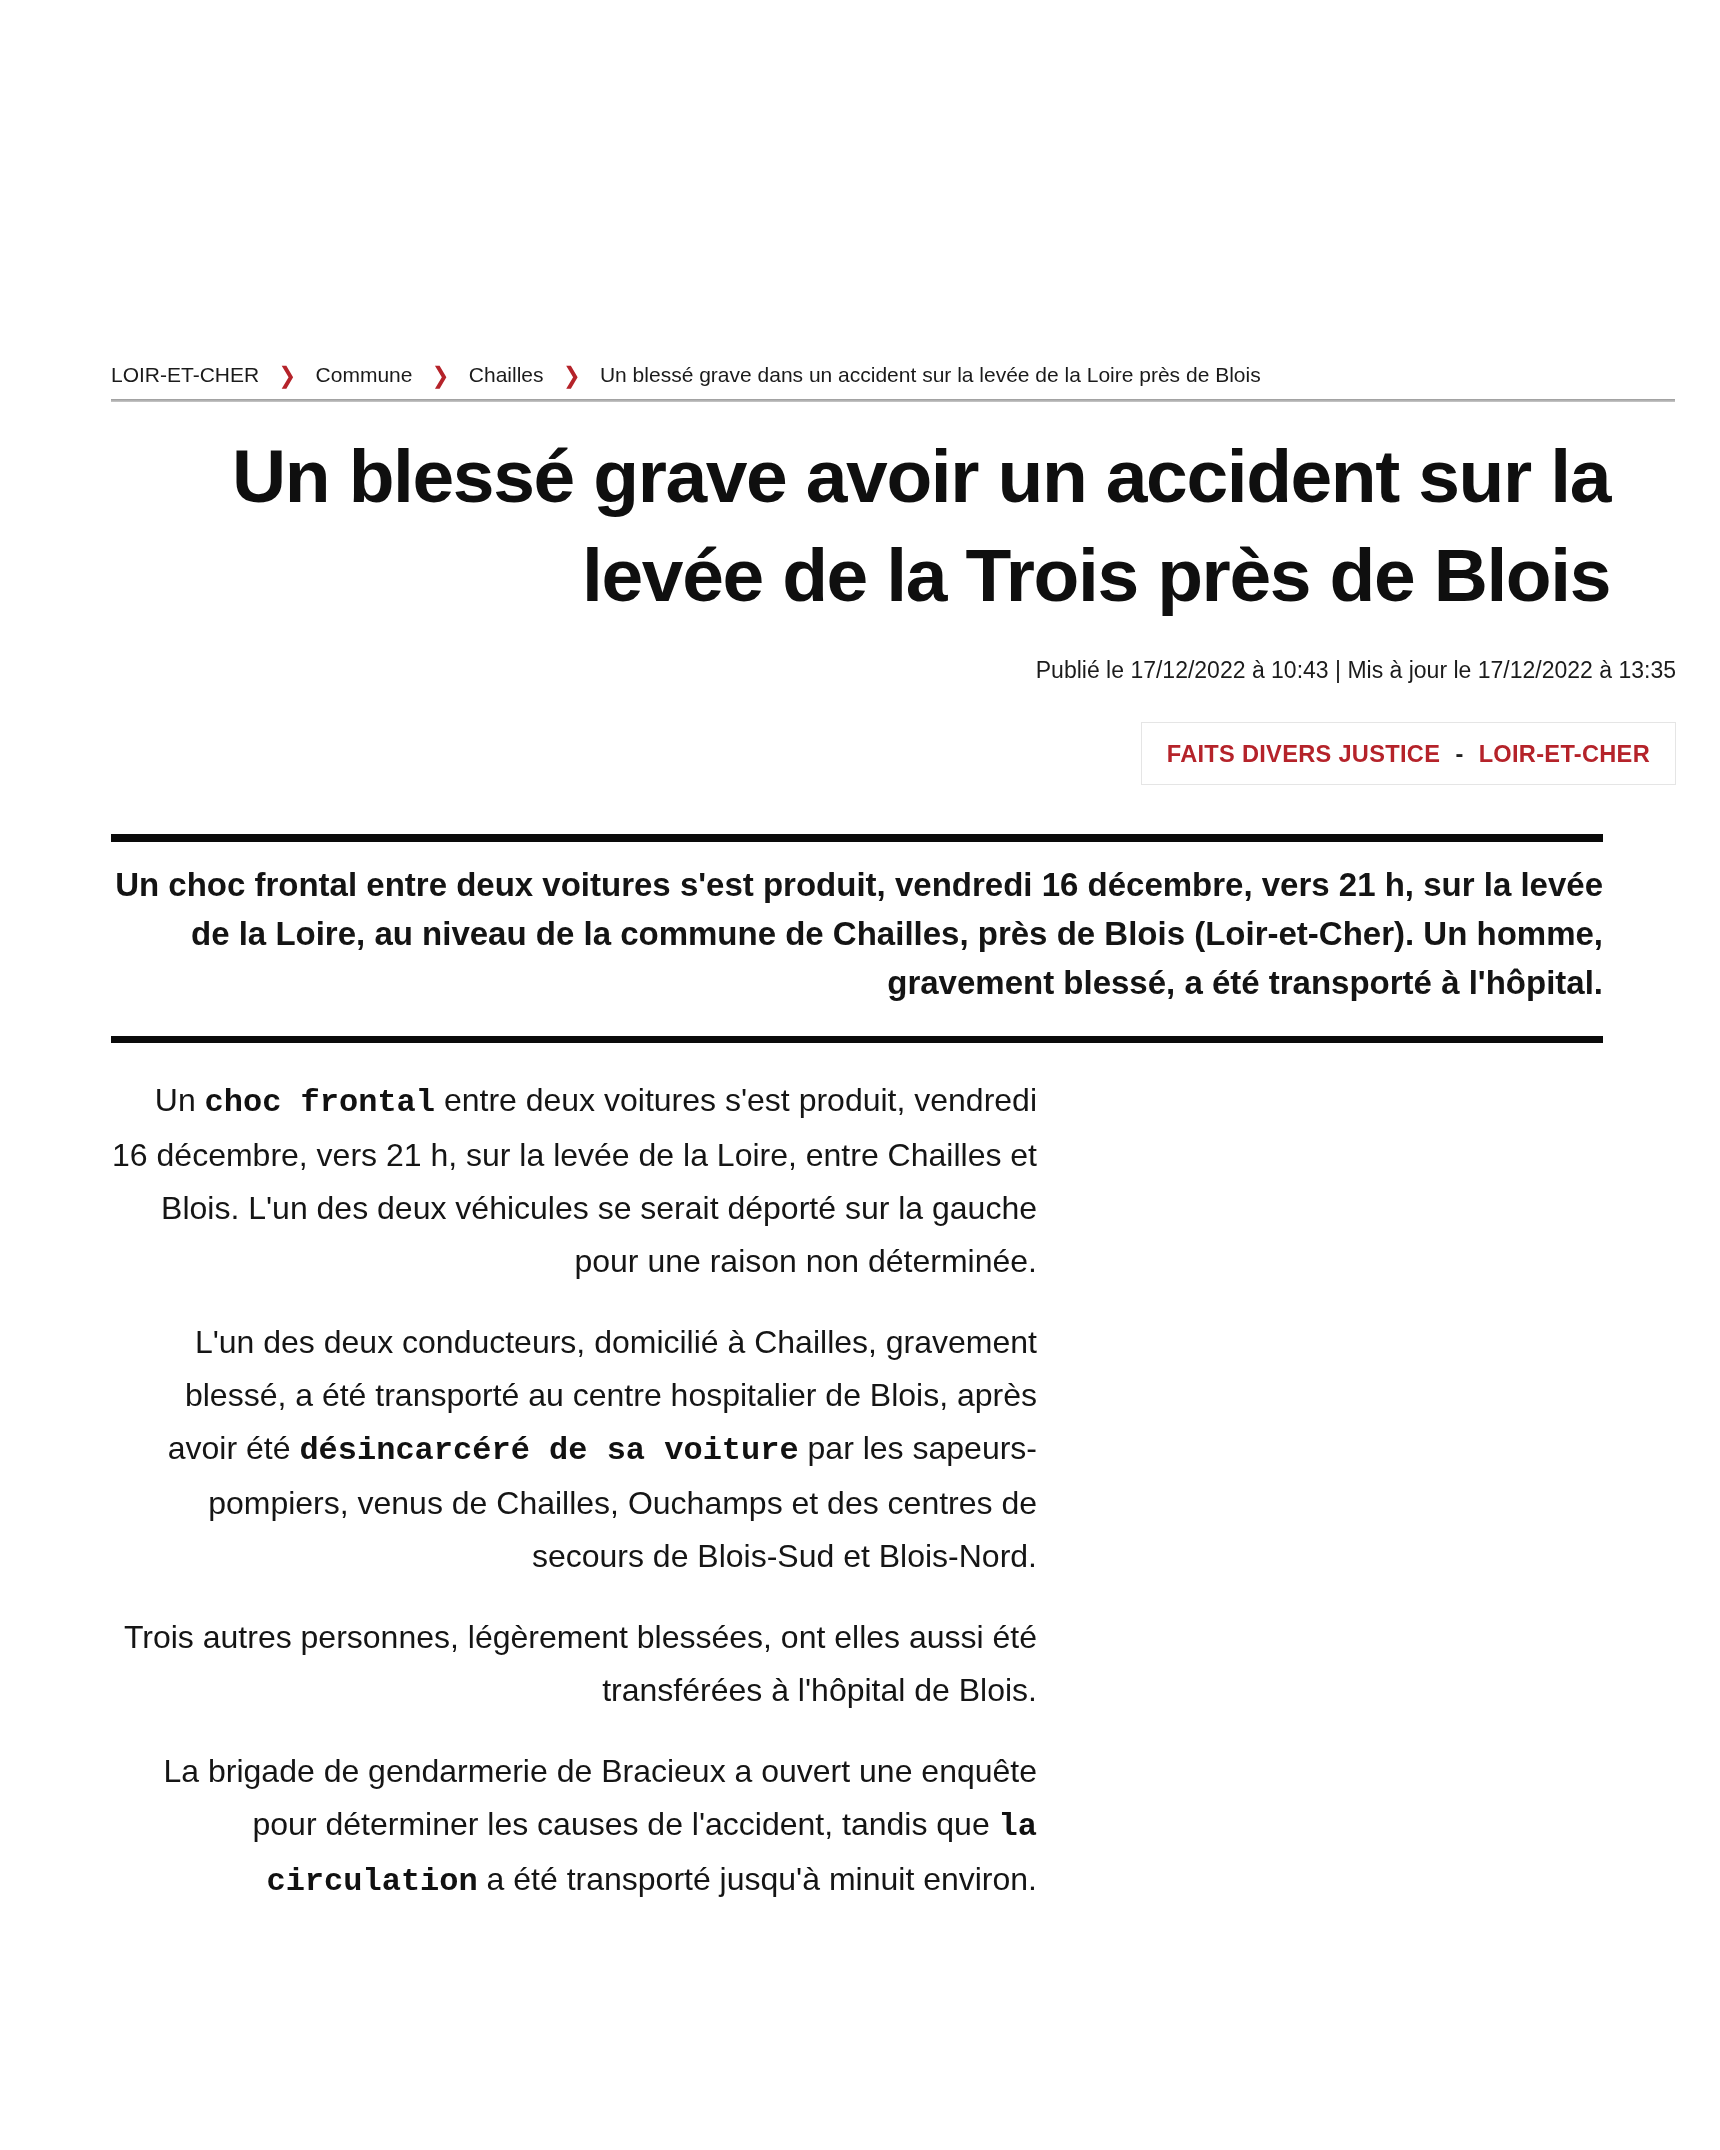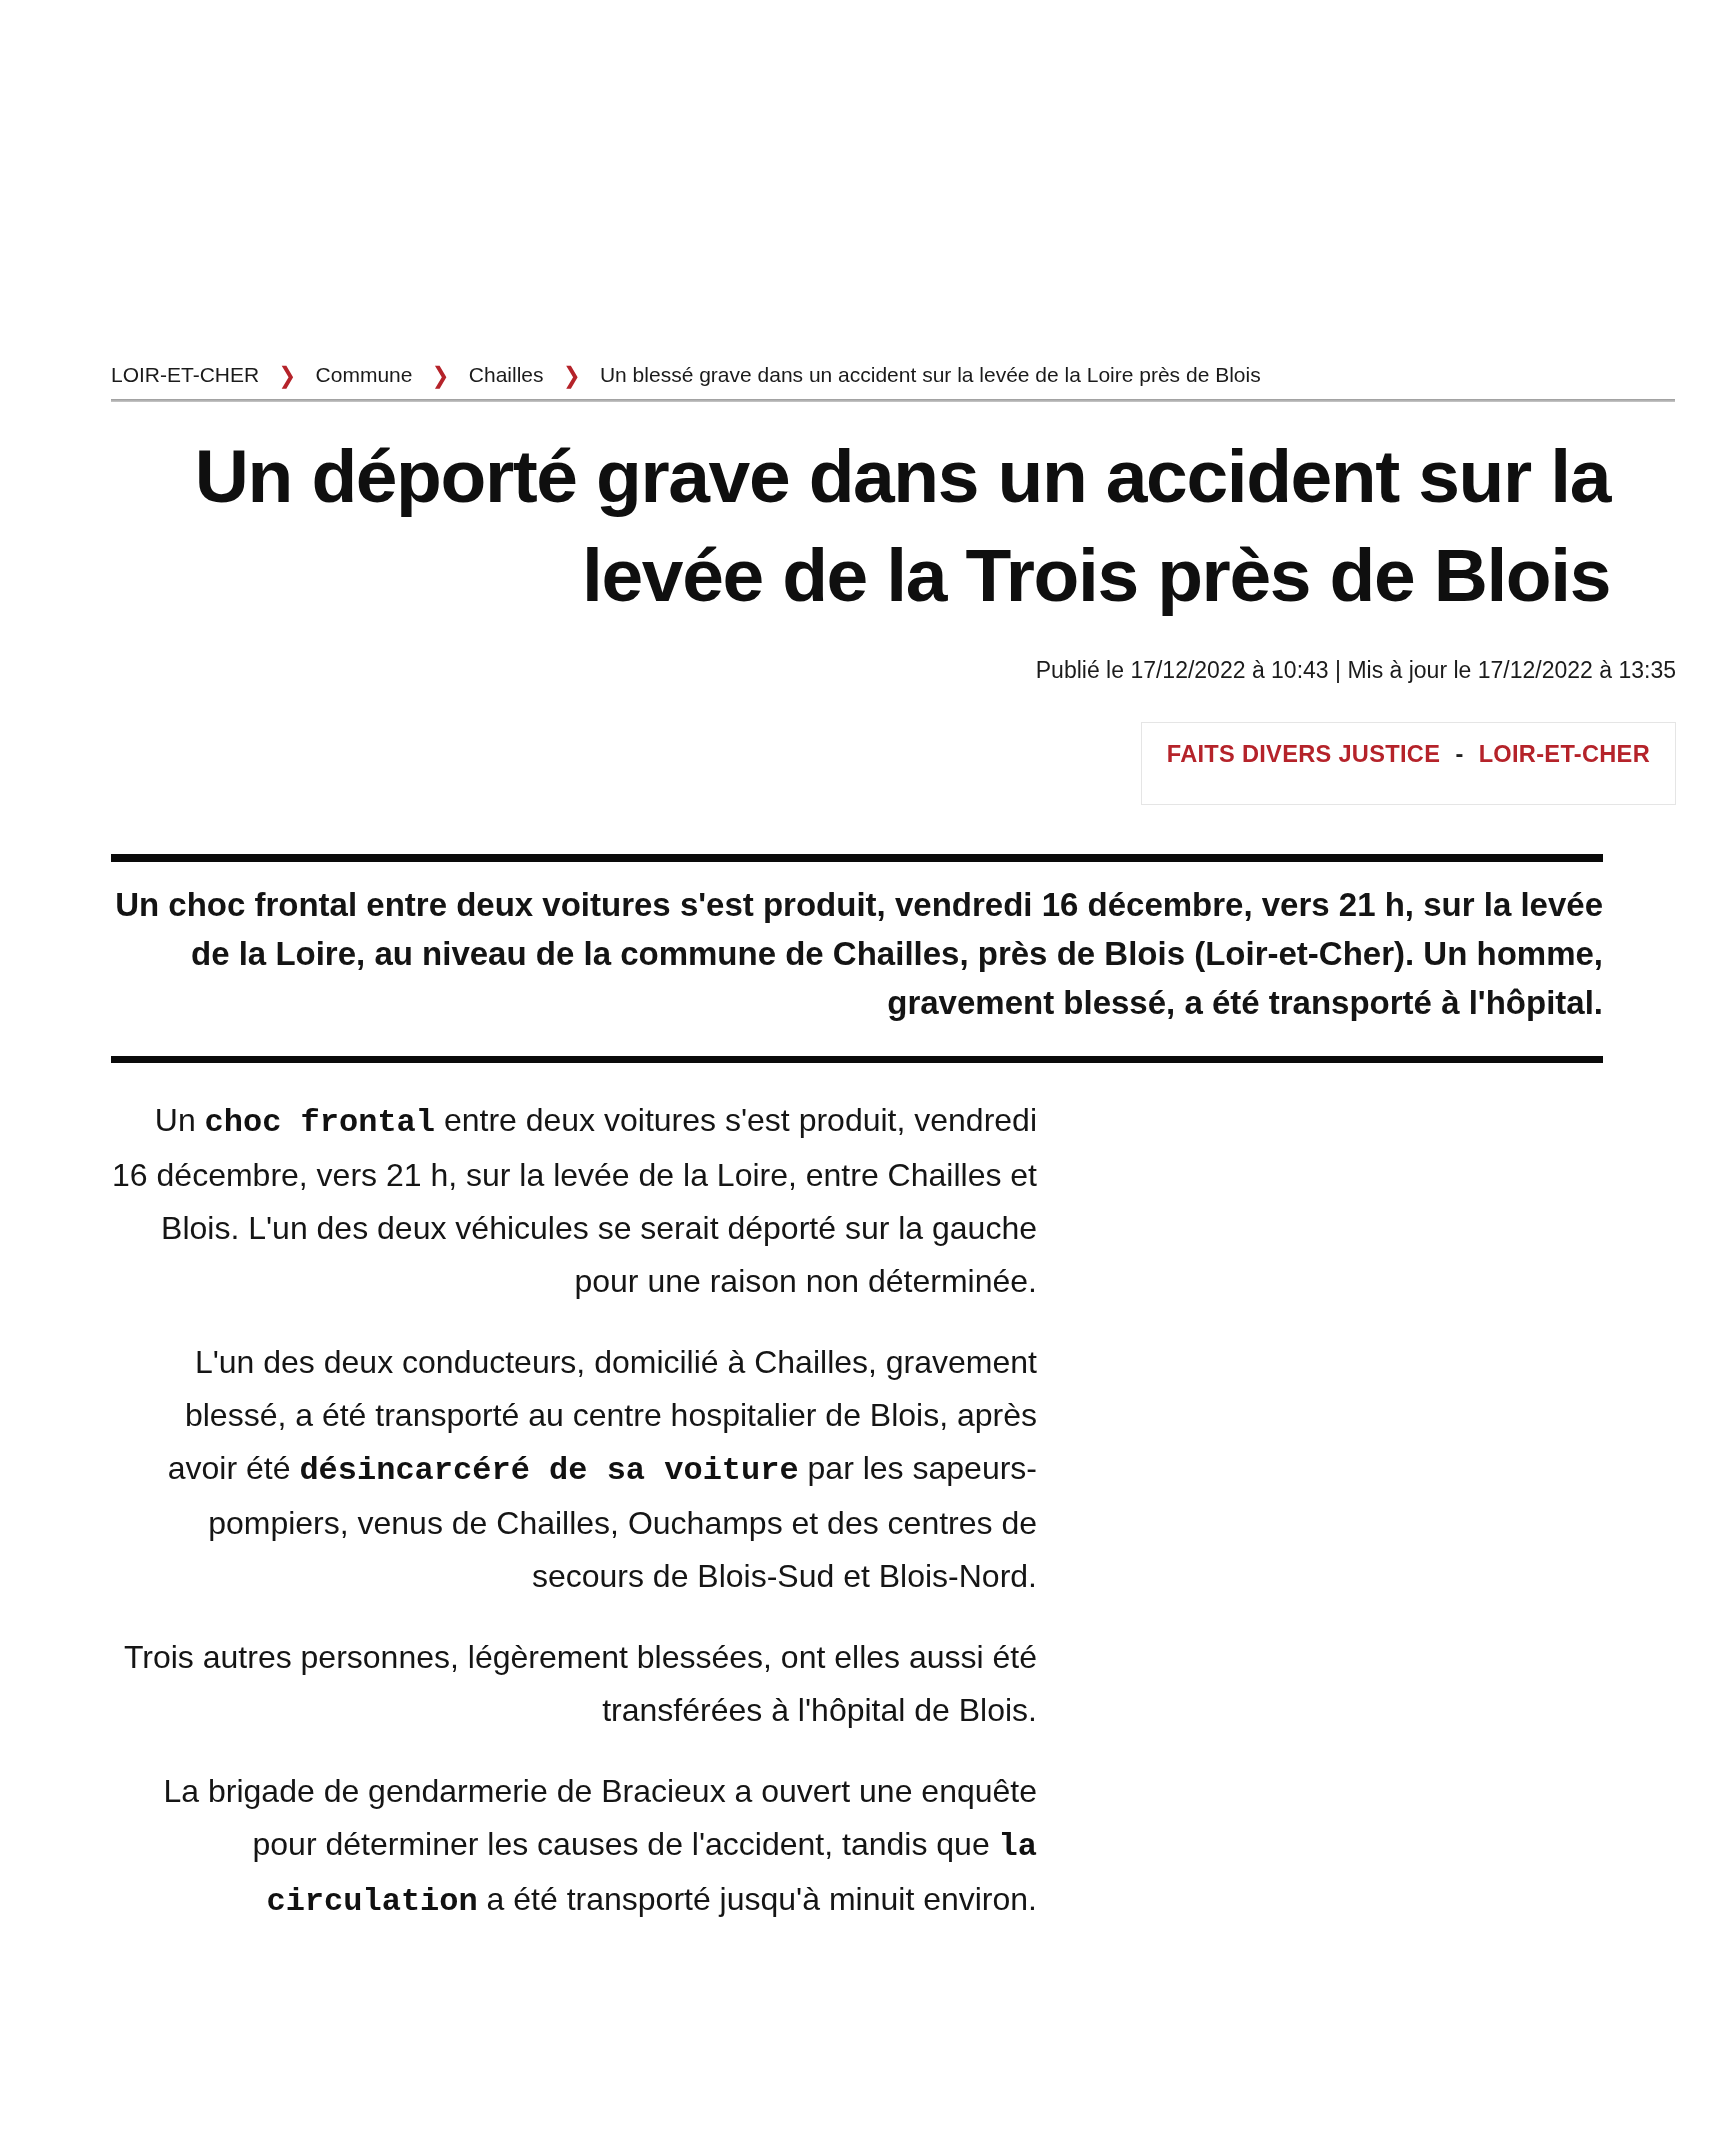--- a/index.html
+++ b/index.html
@@ -64,21 +64,21 @@
     line-height: 30.5px;
     color: #1b1b1b;
   }
   
   .tags-box {
     margin-top: 37px;
     display: inline-flex;
     align-items: center;
     border: 1.4px solid #e5e5e5;
     background: #ffffff;
-    padding: 18px 25px 36px 25px;
+    padding: 18px 25px 16px 25px;
   }
   .tag-link {
     color: #b5232a;
     font-weight: 700;
     font-size: 23.6px;
     letter-spacing: 0.3px;
     text-decoration: none;
     cursor: pointer;
     white-space: nowrap;
   }
@@ -129,21 +129,21 @@
     <a class="crumb">Commune</a>
     <span class="crumb-sep">❯</span>
     <a class="crumb">Chailles</a>
     <span class="crumb-sep">❯</span>
     <span class="crumb">Un blessé grave dans un accident sur la levée de la Loire près de Blois</span>
   </nav>
   <div class="breadcrumb-divider"></div>
 
   
   <h1 class="article-title">
-    <span class="t-line">Un déporté grave dans un accident sur la</span>
+    <span class="t-line">Un blessé grave avoir un accident sur la</span>
     <span class="t-line">levée de la Trois près de Blois</span>
   </h1>
 
   
   <div class="article-meta">Publié le 17/12/2022 à 10:43 | Mis à jour le 17/12/2022 à 13:35</div>
 
   
   <div class="tags-box">
     <a class="tag-link">FAITS DIVERS JUSTICE</a>
     <span class="tag-sep">-</span>

